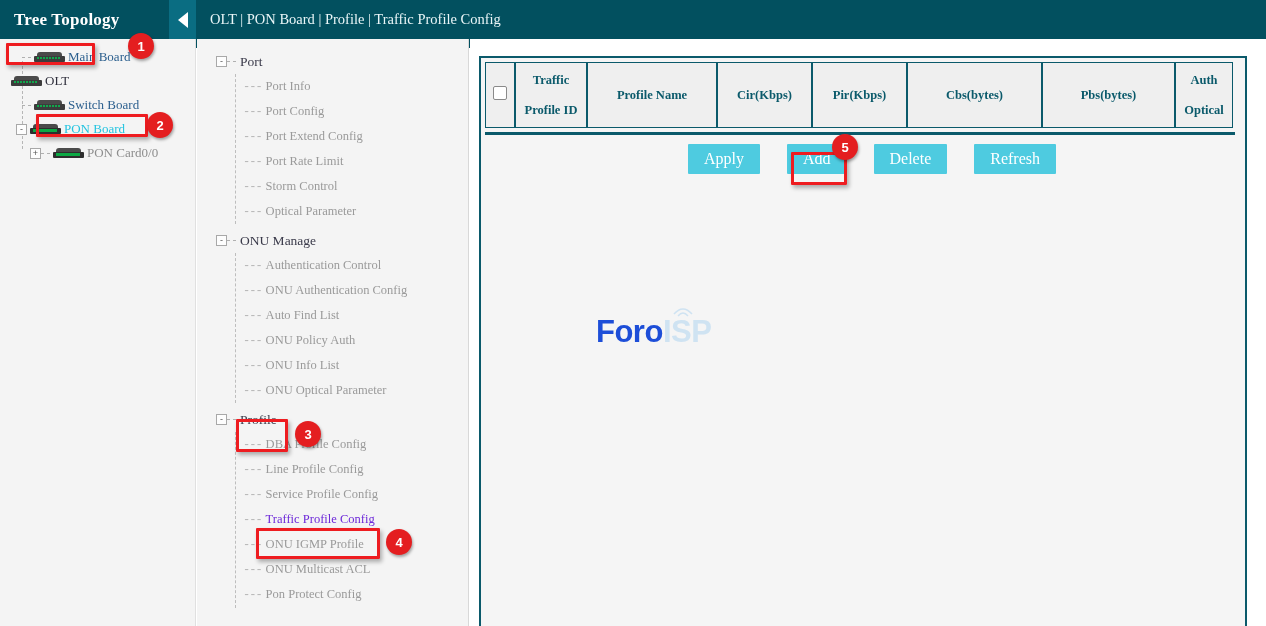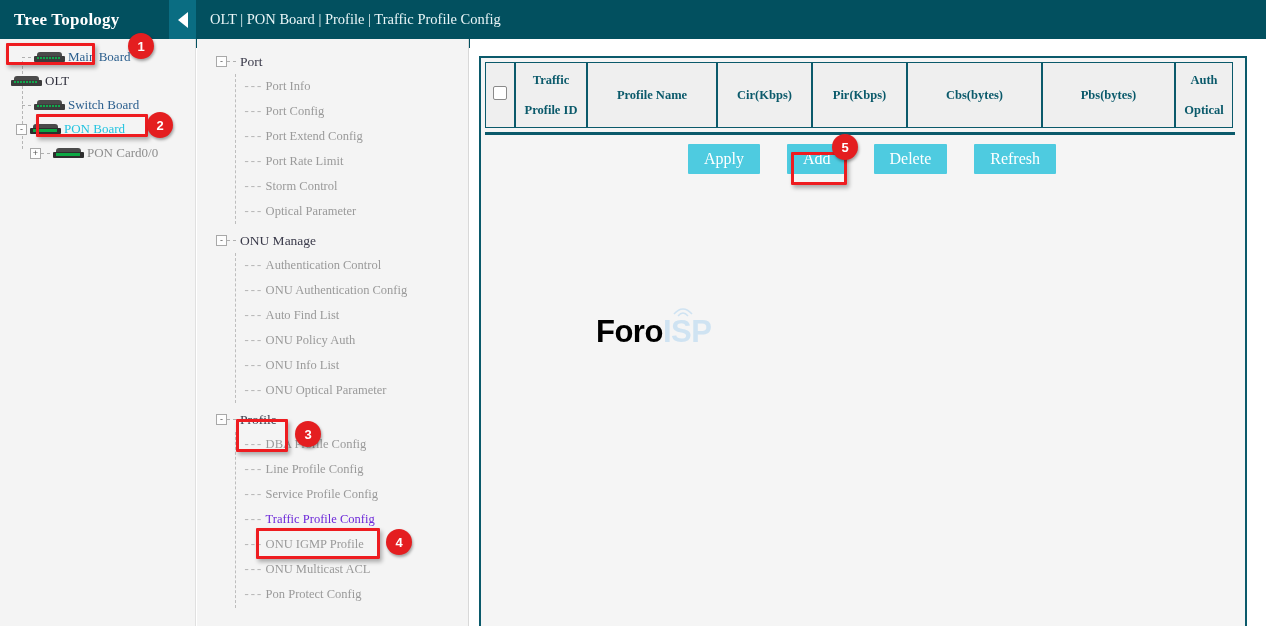--- a/index.html
+++ b/index.html
@@ -209,21 +209,21 @@
   }
 
   
   .watermark{
     position:absolute;left:115px;top:256px;
     font-family:"Liberation Sans", sans-serif;
     font-size:31px;font-weight:bold;
     letter-spacing:-0.5px;
     user-select:none;
   }
-  .wm-foro{color:#000000;margin-top:44px;}
+  .wm-foro{color:#1d4ed8;margin-top:44px;}
   .wm-isp{color:#cfe3f2;}
   .wm-ant{
     position:absolute;left:74px;top:-11px;width:26px;height:16px;
   }
 
   
   .ann-box{
     position:absolute;
     border:3px solid #ee1c20;
     box-sizing:border-box;

